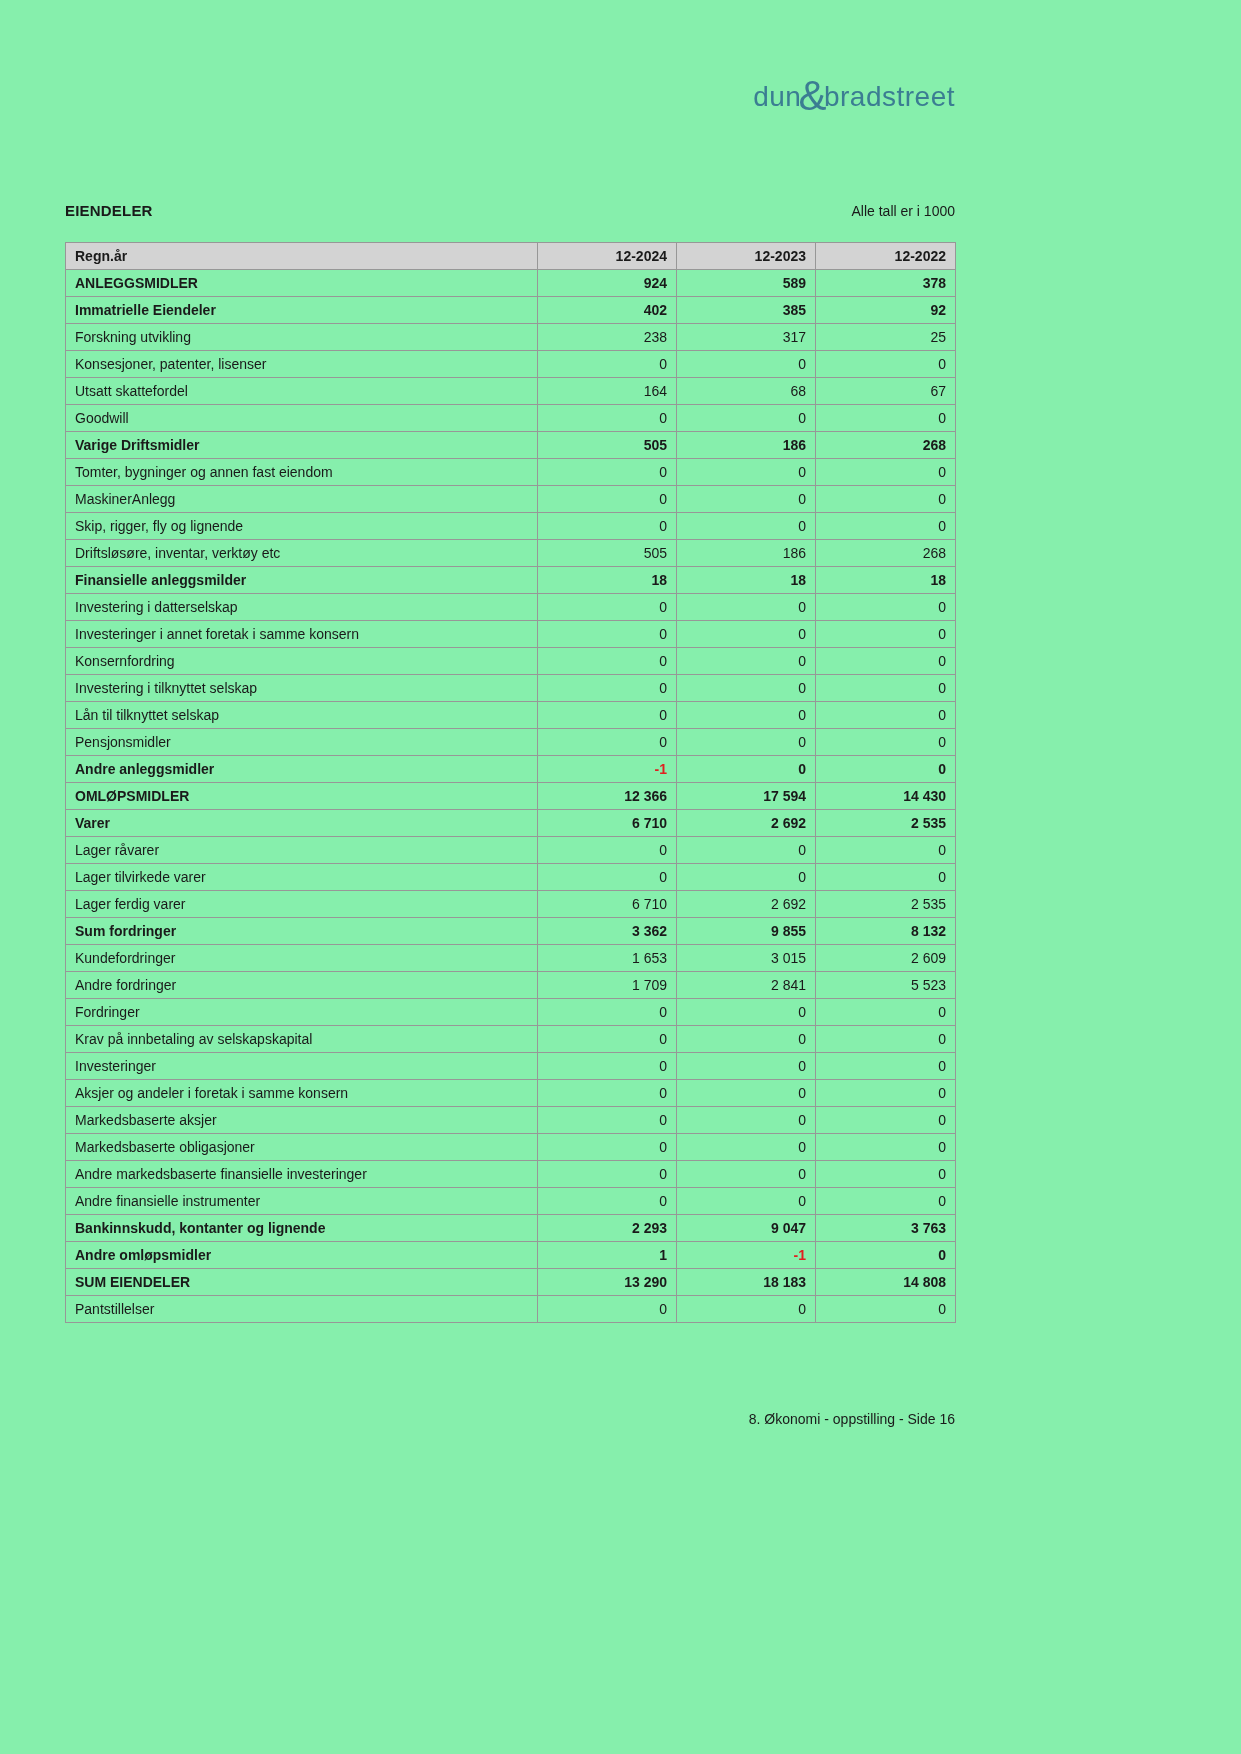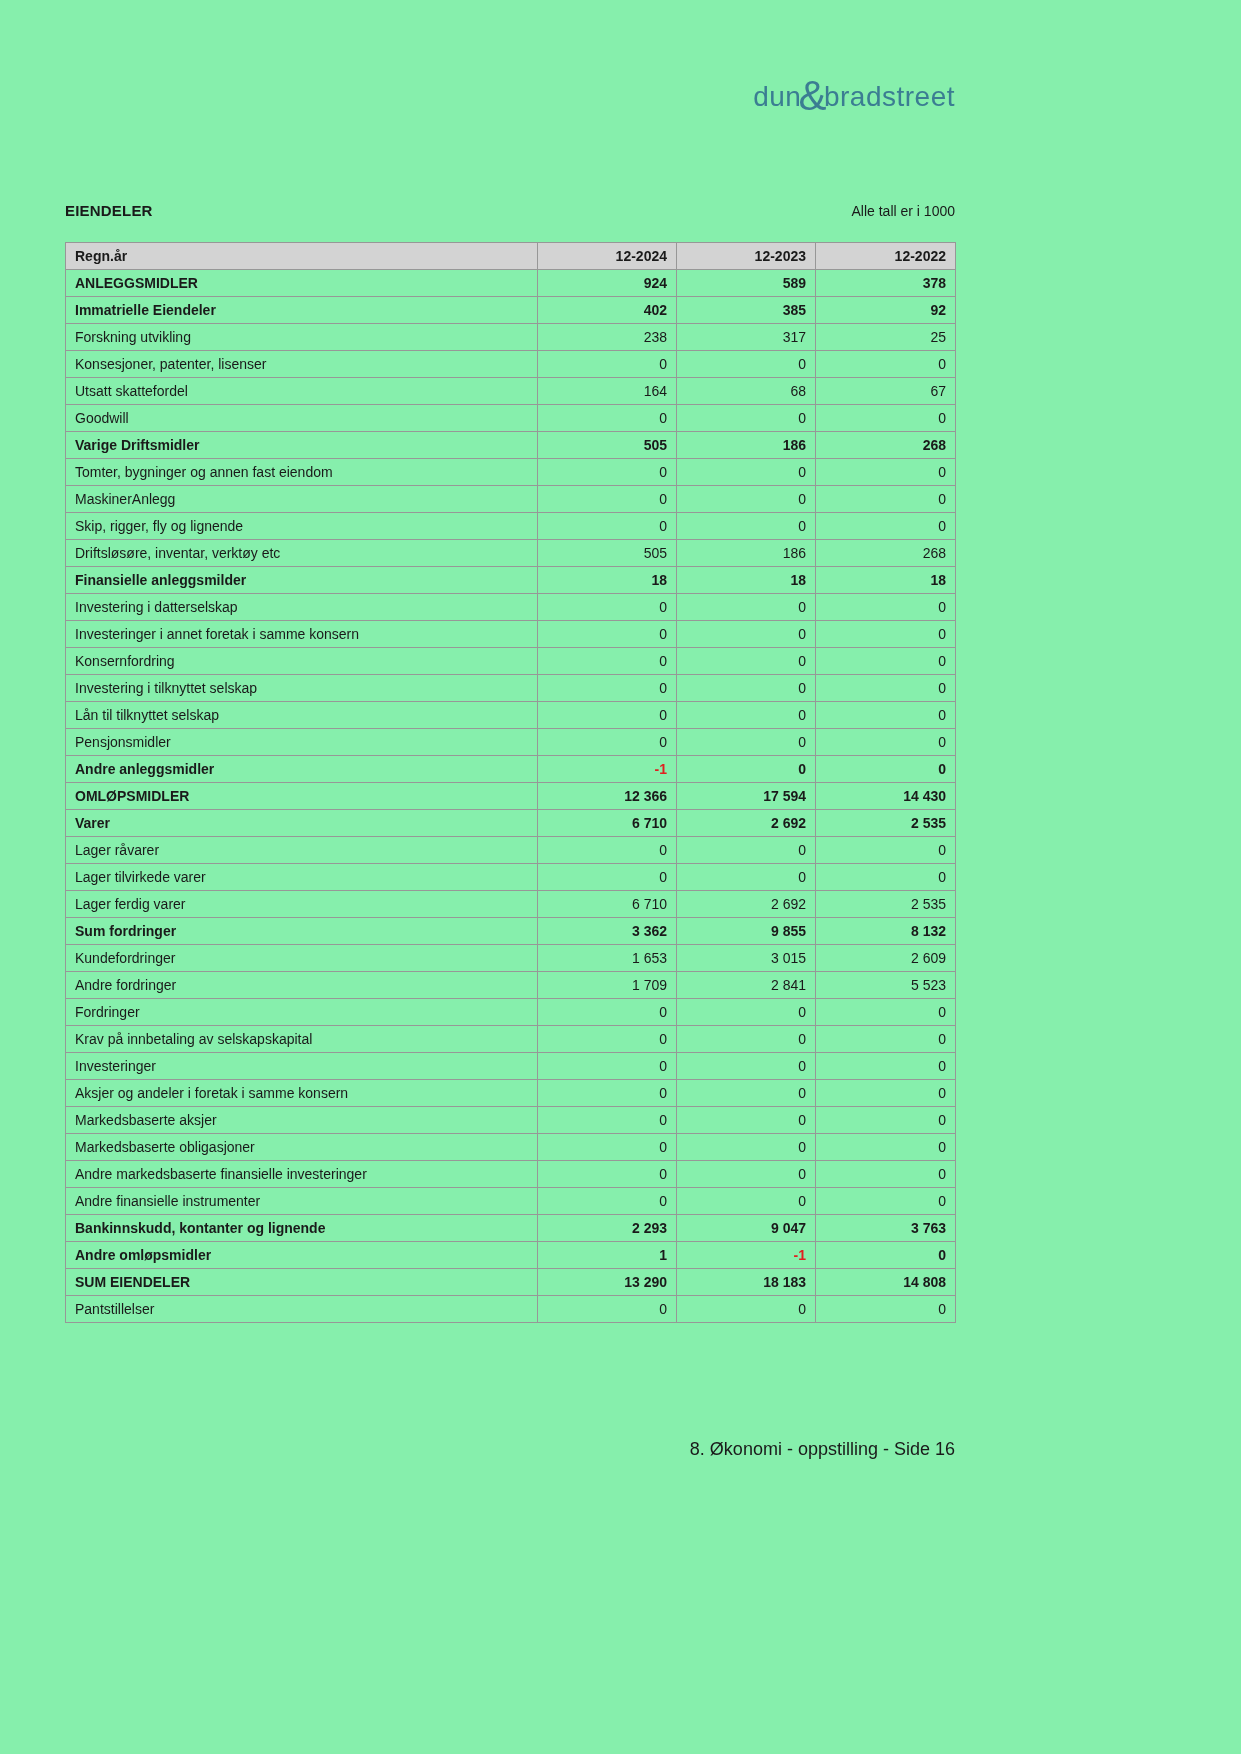--- a/index.html
+++ b/index.html
@@ -66,23 +66,23 @@
     background: #d3d3d3;
     font-weight: bold;
     text-align: left;
   }
   thead th.num { text-align: right; }
   td.num { text-align: right; }
   tr.bold td { font-weight: bold; }
   td.neg { color: #e02020; }
   
   .footer {
-    margin-top: 116px;
+    margin-top: 88px;
     text-align: right;
-    font-size: 18px;
+    font-size: 14px;
     color: #1a1a1a;
   }
 </style>
 </head>
 <body>
 
 <div class="page">
   <div class="content">
 
     <div class="logo">

